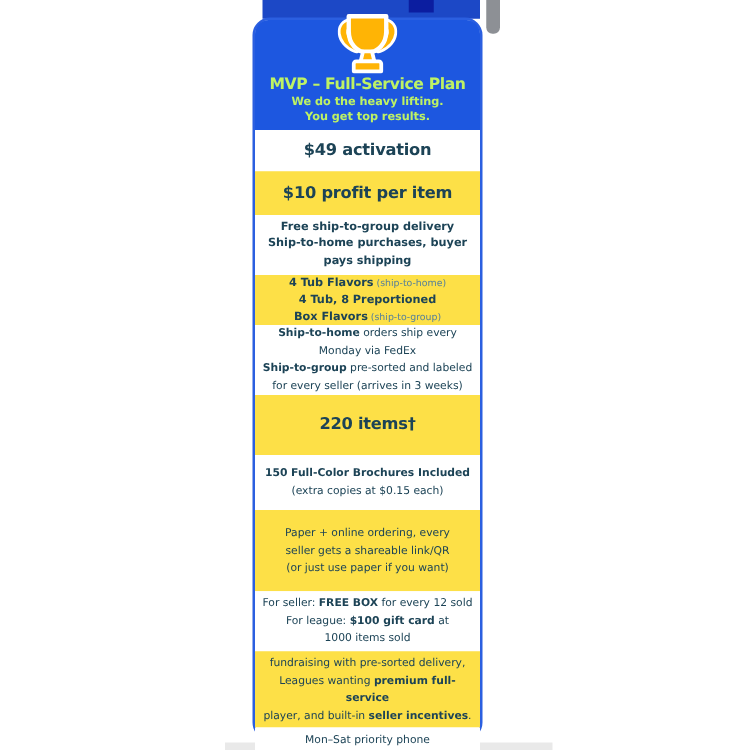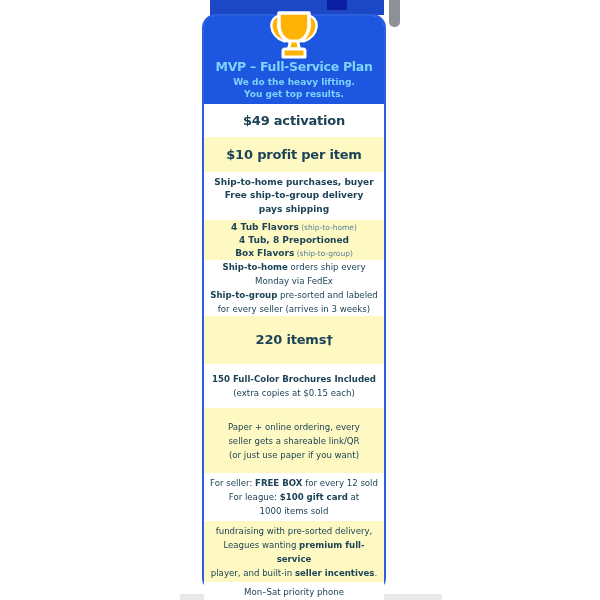--- a/index.html
+++ b/index.html
@@ -11,30 +11,30 @@
   .backdrop-strip{position:absolute;left:210px;top:0;width:174px;height:15px;background:#1c48c6;z-index:1;}
   .backdrop-navy{position:absolute;left:327px;top:0;width:20px;height:10px;background:#0b1da0;z-index:1;}
   .scroll-thumb{position:absolute;left:389px;top:0;width:11px;height:27px;background:#8d9095;
                 border-radius:0 0 5px 5px;z-index:4;}
   .bottom-strip{position:absolute;left:180px;top:594px;width:262px;height:6px;background:#e9e9e9;z-index:0;}
 
   
   .card{position:absolute;left:202px;top:14px;width:184px;height:578px;background:#ffffff;
         border:2px solid #2b5fe0;border-radius:14px;z-index:2;box-sizing:border-box;}
   .card-header{position:relative;height:88px;background:#1d57e0;border-radius:11px 11px 0 0;
-               text-align:center;color:#7dd3fc;}
+               text-align:center;color:#bef264;}
   .trophy{position:absolute;top:-7px;left:50%;transform:translateX(-50%);width:48px;height:52px;}
   .plan-title{padding-top:43px;font-size:12.5px;font-weight:bold;letter-spacing:-0.3px;white-space:nowrap;}
   .plan-subtitle{margin-top:2px;font-size:9px;font-weight:bold;line-height:12px;}
 
   
   .rows{display:flex;flex-direction:column;}
   .row{display:flex;flex-direction:column;justify-content:center;align-items:center;text-align:center;
        color:#1c4356;font-size:8.6px;line-height:14px;padding:0 3px;box-sizing:border-box;background:#ffffff;}
-  .row.alt{background:#fef9c3;}
+  .row.alt{background:#fde047;}
   .row .b{font-weight:bold;}
   .row .sm{font-weight:normal;font-size:7.5px;color:#56809a;}
   .row.large{font-size:13px;font-weight:bold;letter-spacing:-0.2px;}
   .row.boldall{font-weight:bold;font-size:9px;line-height:13.5px;}
   .row.flavors{font-weight:bold;font-size:9px;line-height:13px;}
   .row:nth-child(1){height:33px;}
   .row:nth-child(2){height:35px;}
   .row:nth-child(3){height:48px;}
   .row:nth-child(4){height:40px;}
   .row:nth-child(5){height:56px;}
@@ -80,22 +80,22 @@
       </div>
     </div>
     <div class="rows">
         <div class="row large">
           <div class="line"><span class="b">$49 activation</span></div>
         </div>
         <div class="row alt large">
           <div class="line"><span class="b">$10 profit per item</span></div>
         </div>
         <div class="row boldall">
+          <div class="line"><span class="b">Free ship-to-group delivery</span></div>
           <div class="line"><span class="b">Ship-to-home purchases, buyer</span></div>
-          <div class="line"><span class="b">Free ship-to-group delivery</span></div>
           <div class="line"><span class="b">pays shipping</span></div>
         </div>
         <div class="row alt flavors">
           <div class="line"><span class="b">4 Tub Flavors</span><span class="sm"> (ship-to-home)</span></div>
           <div class="line"><span class="b">4 Tub, 8 Preportioned</span></div>
           <div class="line"><span class="b">Box Flavors</span><span class="sm"> (ship-to-group)</span></div>
         </div>
         <div class="row">
           <div class="line"><span class="b">Ship-to-home</span><span> orders ship every</span></div>
           <div class="line"><span>Monday via FedEx</span></div>

